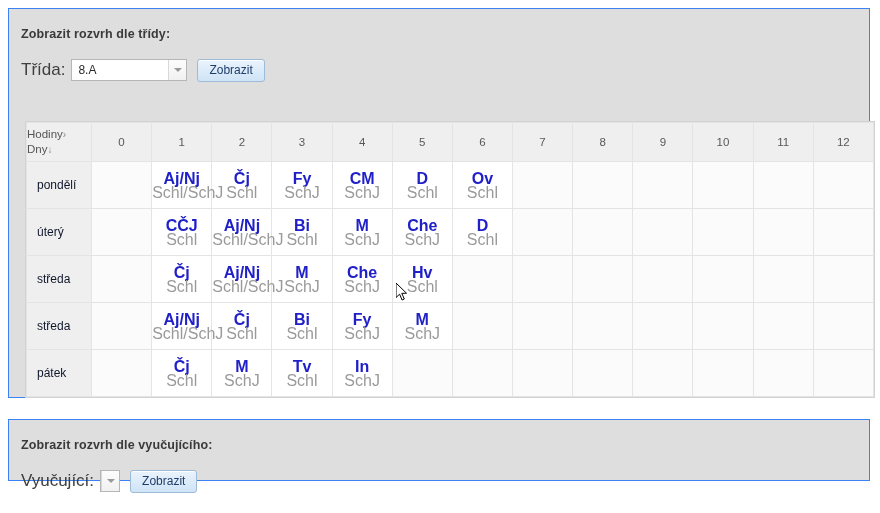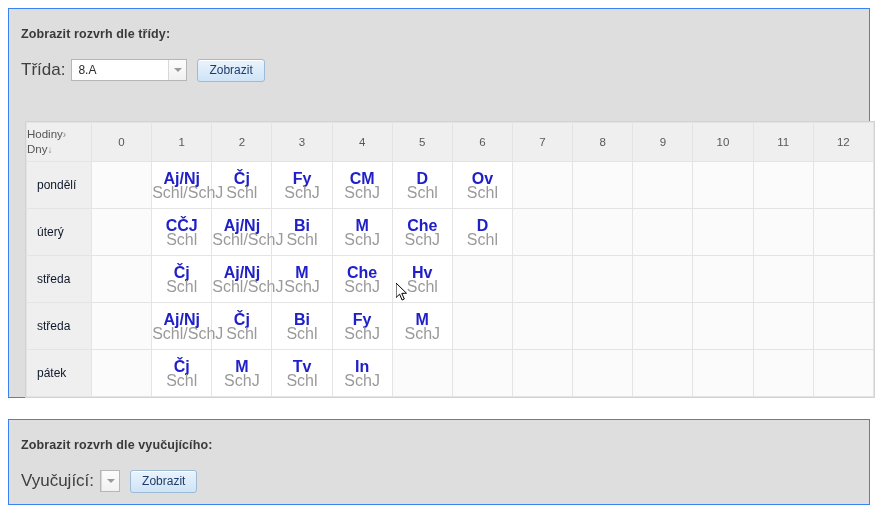--- a/index.html
+++ b/index.html
@@ -19,21 +19,21 @@
 
   .panel {
     position: absolute;
     left: 8px;
     width: 862px;
     background: #dedede;
     border: 1px solid #3b82f6;
     box-sizing: border-box;
   }
   #panel-class  { top: 8px;  height: 390px; }
-  #panel-teacher{ top: 419px; height: 86px; }
+  #panel-teacher{ top: 419px; height: 62px; }
 
   .panel-title {
     font-size: 12.5px;
     font-weight: bold;
     color: #3a3a3a;
     margin: 18px 0 0 12px;
     letter-spacing: 0.1px;
   }
 
   .form-row {

